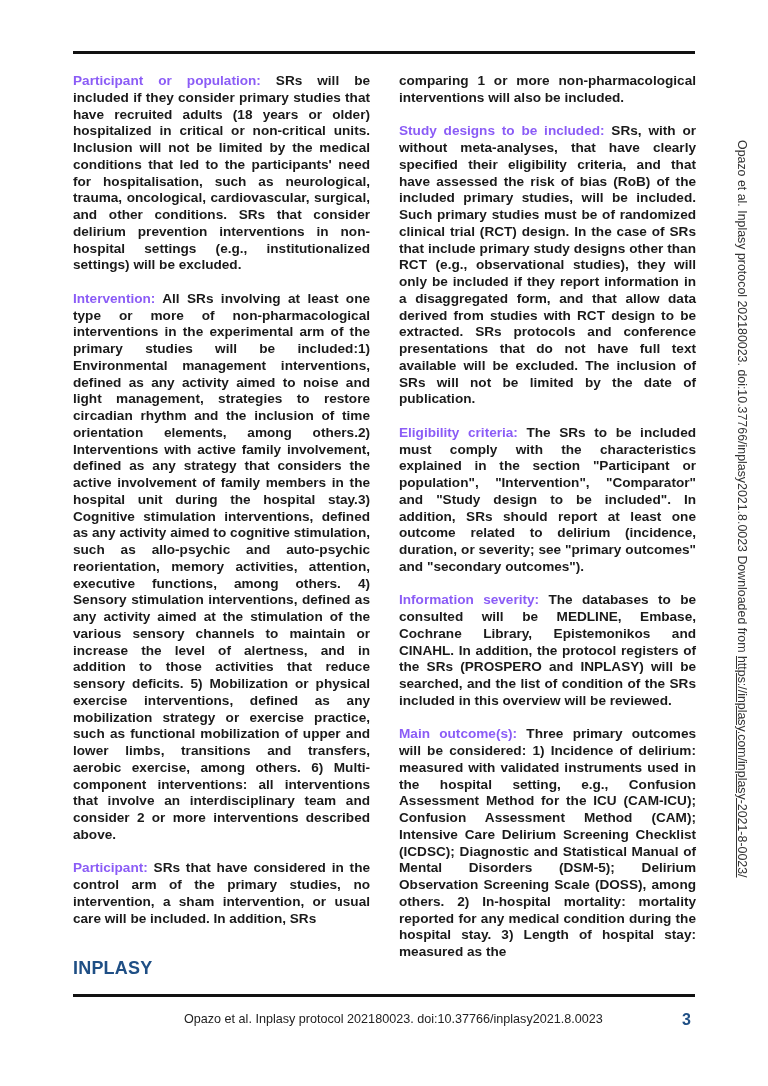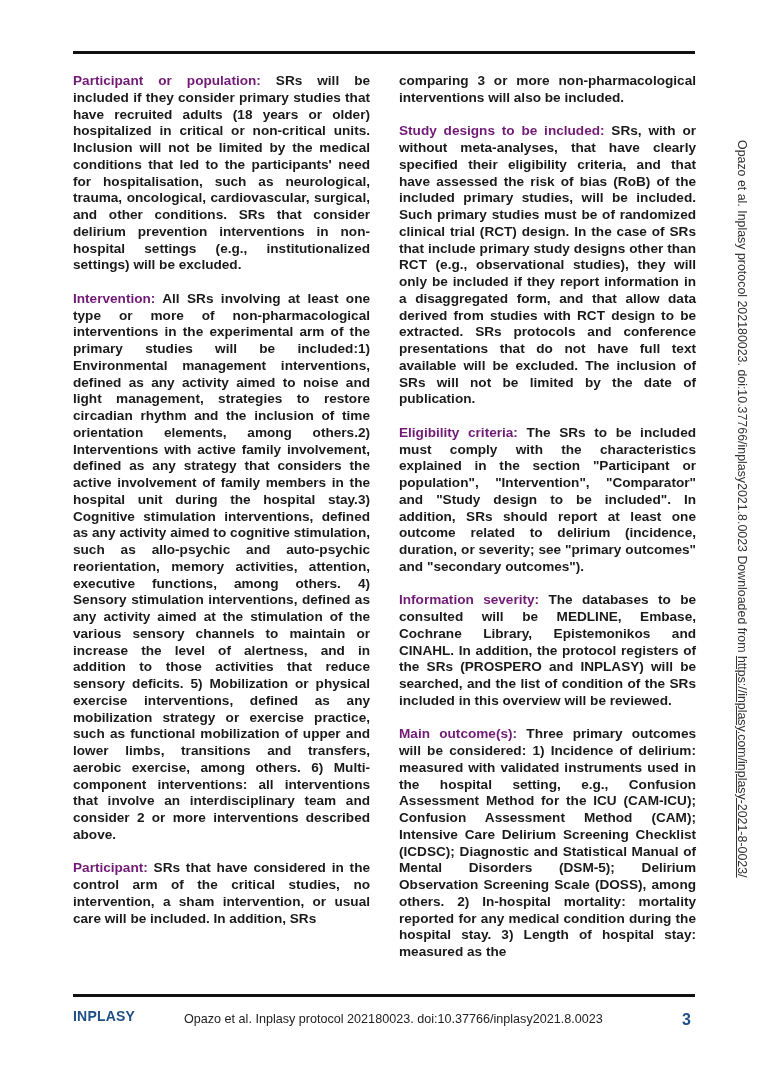--- a/index.html
+++ b/index.html
@@ -7,43 +7,43 @@
          font-family:"Liberation Sans", sans-serif; color:#1a1a1a; }
   .rule { position:absolute; left:73px; width:622px; height:3px; background:#111; }
   .rule.top { top:51px; }
   .rule.bottom { top:994px; }
   .col { position:absolute; top:73px; width:297px;
          font-size:13.6px; line-height:16.75px; font-weight:bold;
          text-align:justify; }
   .col.left { left:73px; }
   .col.right { left:399px; }
   .col p { margin:0 0 16.75px 0; }
-  .head { color:#701a75; }
-  .footer-brand { position:absolute; left:73px; top:1008px; font-size:14px;
+  .head { color:#8b5cf6; }
+  .footer-brand { position:absolute; left:73px; top:958px; font-size:18px;
           font-weight:bold; color:#1f4f85; letter-spacing:0.2px; }
   .footer-cite { position:absolute; left:184px; top:1012px; font-size:12.6px; color:#222; font-weight:normal; }
   .footer-page { position:absolute; left:682px; top:1011px; font-size:16px; font-weight:bold; color:#1f4f85; }
   .side { position:absolute; left:727px; top:140px; width:800px;
           transform-origin:0 0; transform:rotate(90deg) translateY(-22px);
           font-size:12.4px; color:#333; white-space:nowrap; }
   .side .link { text-decoration:underline; }
 </style>
 </head>
 <body>
 
 <div class="rule top"></div>
 
 <div class="col left">
   <p><span class="head">Participant or population:</span><span> SRs will be included if they consider primary studies that have recruited adults (18 years or older) hospitalized in critical or non-critical units. Inclusion will not be limited by the medical conditions that led to the participants' need for hospitalisation, such as neurological, trauma, oncological, cardiovascular, surgical, and other conditions. SRs that consider delirium prevention interventions in non-hospital settings (e.g., institutionalized settings) will be excluded.</span></p>
   <p><span class="head">Intervention:</span><span> All SRs involving at least one type or more of non-pharmacological interventions in the experimental arm of the primary studies will be included:1) Environmental management interventions, defined as any activity aimed to noise and light management, strategies to restore circadian rhythm and the inclusion of time orientation elements, among others.2) Interventions with active family involvement, defined as any strategy that considers the active involvement of family members in the hospital unit during the hospital stay.3) Cognitive stimulation interventions, defined as any activity aimed to cognitive stimulation, such as allo-psychic and auto-psychic reorientation, memory activities, attention, executive functions, among others. 4) Sensory stimulation interventions, defined as any activity aimed at the stimulation of the various sensory channels to maintain or increase the level of alertness, and in addition to those activities that reduce sensory deficits. 5) Mobilization or physical exercise interventions, defined as any mobilization strategy or exercise practice, such as functional mobilization of upper and lower limbs, transitions and transfers, aerobic exercise, among others. 6) Multi-component interventions: all interventions that involve an interdisciplinary team and consider 2 or more interventions described above.</span></p>
-  <p><span class="head">Participant:</span><span> SRs that have considered in the control arm of the critical studies, no intervention, a sham intervention, or usual care will be included. In addition, SRs</span></p>
+  <p><span class="head">Participant:</span><span> SRs that have considered in the control arm of the primary studies, no intervention, a sham intervention, or usual care will be included. In addition, SRs</span></p>
 </div>
 
 <div class="col right">
-  <p><span>comparing 3 or more non-pharmacological interventions will also be included.</span></p>
+  <p><span>comparing 1 or more non-pharmacological interventions will also be included.</span></p>
   <p><span class="head">Study designs to be included:</span><span> SRs, with or without meta-analyses, that have clearly specified their eligibility criteria, and that have assessed the risk of bias (RoB) of the included primary studies, will be included. Such primary studies must be of randomized clinical trial (RCT) design. In the case of SRs that include primary study designs other than RCT (e.g., observational studies), they will only be included if they report information in a disaggregated form, and that allow data derived from studies with RCT design to be extracted. SRs protocols and conference presentations that do not have full text available will be excluded. The inclusion of SRs will not be limited by the date of publication.</span></p>
   <p><span class="head">Eligibility criteria:</span><span> The SRs to be included must comply with the characteristics explained in the section "Participant or population", "Intervention", "Comparator" and "Study design to be included". In addition, SRs should report at least one outcome related to delirium (incidence, duration, or severity; see "primary outcomes" and "secondary outcomes").</span></p>
   <p><span class="head">Information severity:</span><span> The databases to be consulted will be MEDLINE, Embase, Cochrane Library, Epistemonikos and CINAHL. In addition, the protocol registers of the SRs (PROSPERO and INPLASY) will be searched, and the list of condition of the SRs included in this overview will be reviewed.</span></p>
   <p><span class="head">Main outcome(s):</span><span> Three primary outcomes will be considered: 1) Incidence of delirium: measured with validated instruments used in the hospital setting, e.g., Confusion Assessment Method for the ICU (CAM-ICU); Confusion Assessment Method (CAM); Intensive Care Delirium Screening Checklist (ICDSC); Diagnostic and Statistical Manual of Mental Disorders (DSM-5); Delirium Observation Screening Scale (DOSS), among others. 2) In-hospital mortality: mortality reported for any medical condition during the hospital stay. 3) Length of hospital stay: measured as the</span></p>
 </div>
 
 <div class="rule bottom"></div>
 
 <div class="footer-brand">INPLASY</div>
 <div class="footer-cite">Opazo et al. Inplasy protocol 202180023. doi:10.37766/inplasy2021.8.0023</div>

